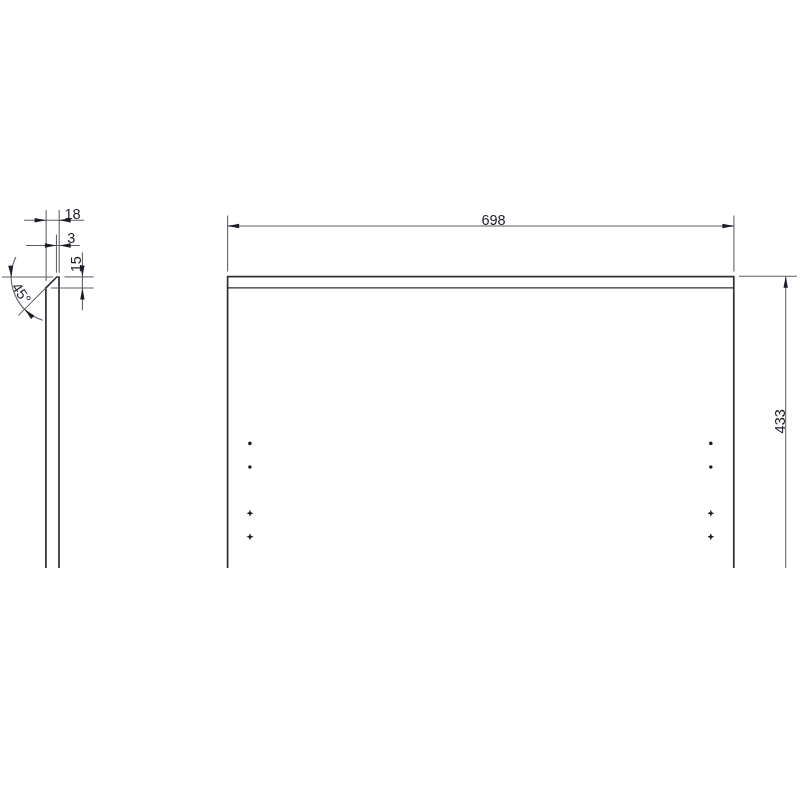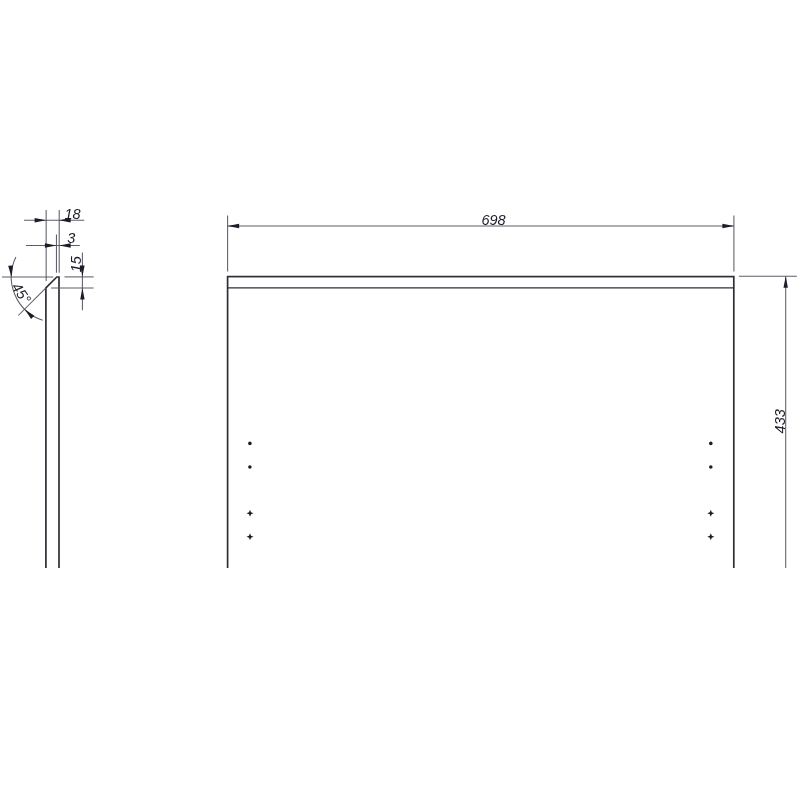--- a/index.html
+++ b/index.html
@@ -1,16 +1,16 @@
 <!DOCTYPE html>
 <html><head>
 <meta charset="utf-8">
 <style>
   html,body{margin:0;padding:0;background:#ffffff;}
-  .page{position:relative;width:800px;height:568px;background:#ffffff;overflow:hidden;font-style:italic;}
+  .page{position:relative;width:800px;height:568px;background:#ffffff;overflow:hidden;}
   svg{position:absolute;top:0;left:0;}
   .thin{stroke:#5d5d67;stroke-width:1.05;fill:none;}
   .thick{stroke:#2e2e36;stroke-width:1.7;fill:none;}
   .mid{stroke:#2e2e36;stroke-width:1.4;fill:none;}
   .ink{fill:#1c1c28;stroke:none;}
   text{font-family:"Liberation Sans",sans-serif;font-size:14.5px;fill:#1c1c28;}
 </style>
 </head>
 <body>
 <div class="page">

